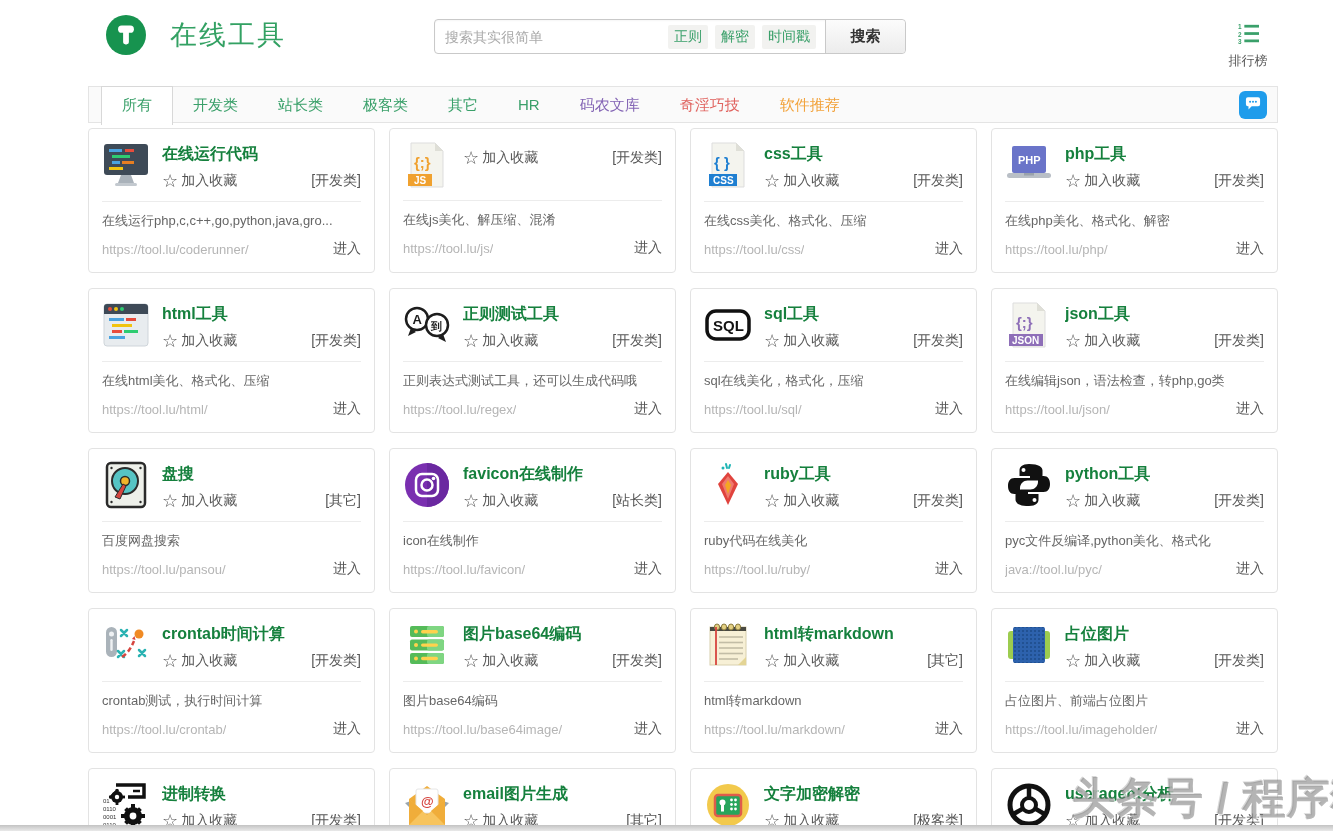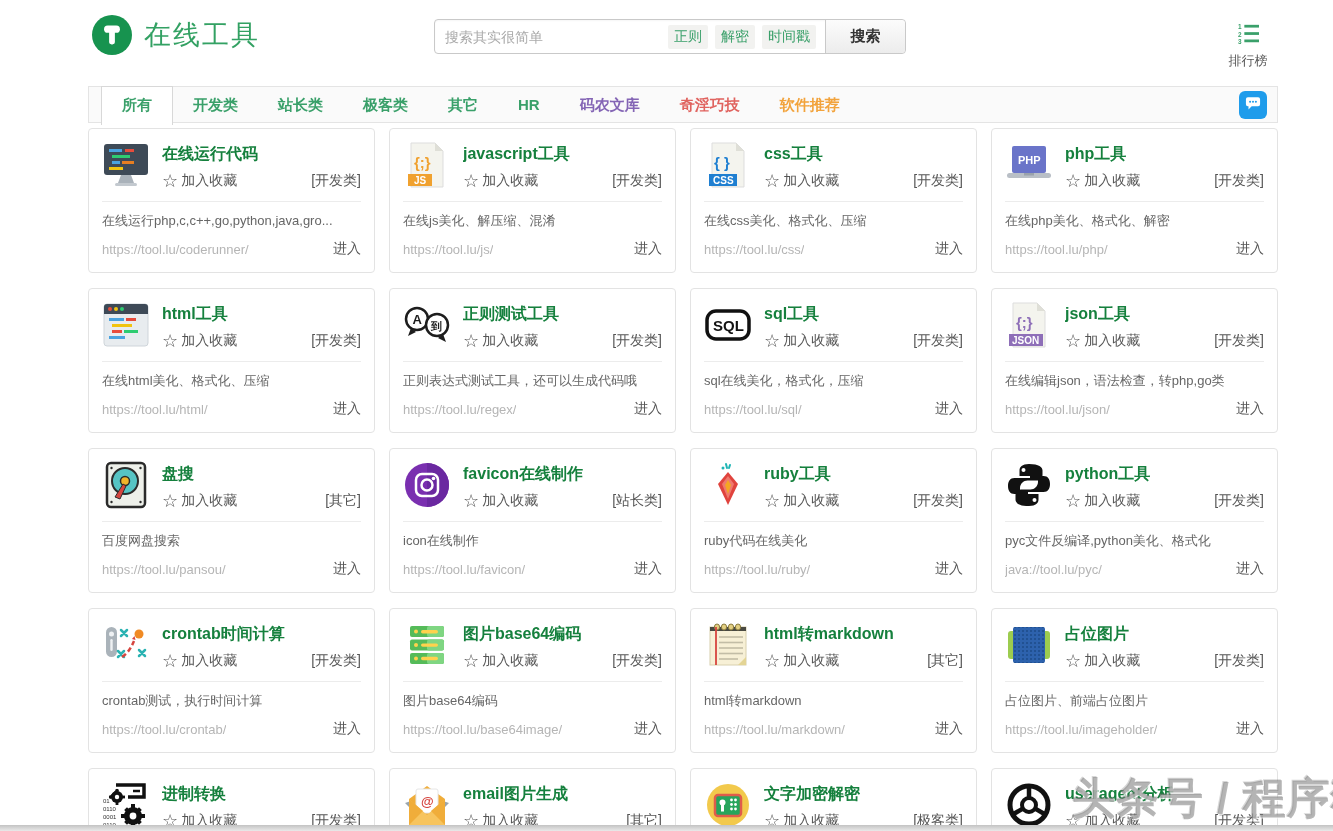--- a/index.html
+++ b/index.html
@@ -2,33 +2,33 @@
 <html><head>
 <meta charset="utf-8">
 <style>
   * { margin:0; padding:0; box-sizing:border-box; }
   html,body { width:1333px; height:831px; }
   body {
     position:relative; overflow:hidden; background:#fff;
     font-family:"Liberation Sans","DejaVu Sans",sans-serif; color:#333;
   }
   
-  .logo-wrap { position:absolute; left:92px; top:15px; display:flex; align-items:center; gap:12px; }
+  .logo-wrap { position:absolute; left:106px; top:15px; display:flex; align-items:center; gap:24px; }
   .logo-circle { width:40px; height:40px; border-radius:50%; background:#17934f; display:flex; align-items:center; justify-content:center; }
   .site-title { font-size:27px; color:#33a163; letter-spacing:2px; }
   .search-wrap { position:absolute; left:434px; top:19px; width:472px; height:35px; display:flex; border:1px solid #c9c9c9; border-radius:4px; background:#fff; box-shadow:inset 0 1px 2px rgba(0,0,0,.04); }
   .search-input { flex:1; border:0; outline:0; padding:0 10px; font-size:14px; color:#333; background:transparent; font-family:inherit; }
   .search-input::placeholder { color:#aaa; }
   .search-tags { display:flex; align-items:center; gap:7px; padding-right:9px; }
   .search-tag { font-size:14px; color:#3aa06a; background:#f2f2f0; padding:3px 6px; border-radius:2px; cursor:pointer; white-space:nowrap; }
   .search-btn { width:80px; border:0; border-left:1px solid #c9c9c9; background:linear-gradient(#fcfcfc,#ececec); font-size:15px; font-weight:bold; color:#333; cursor:pointer; border-radius:0 4px 4px 0; font-family:inherit; }
   .ranking { position:absolute; left:1222px; top:23px; width:52px; text-align:center; cursor:pointer; }
   .ranking-label { font-size:13px; color:#555; margin-top:3px; }
   
-  .tabbar { position:absolute; left:88px; top:86px; width:1190px; height:37px; background:#fafafa; border:1px solid #e4e4e4;font-weight:bold; }
+  .tabbar { position:absolute; left:88px; top:86px; width:1190px; height:37px; background:#fafafa; border:1px solid #e4e4e4; }
   .tabs { display:flex; height:100%; padding-left:13px; }
   .tab { height:36px; line-height:35px; padding:0 20px; font-size:15px; cursor:pointer; white-space:nowrap; }
   .tab.active { background:#fff; border:1px solid #d8d8d8; border-bottom:0; height:39px; margin:-1px 0 0 -1px; position:relative; z-index:2; }
   .chat-btn { position:absolute; right:10px; top:4px; width:28px; height:28px; border-radius:6px; background:#1f9ceb; display:flex; align-items:center; justify-content:center; cursor:pointer; }
   
   .grid { position:absolute; left:88px; top:128px; width:1190px; display:grid; grid-template-columns:repeat(4,1fr); gap:15px 14px; }
   .card { background:#fff; border:1px solid #e3e3e3; border-radius:4px; padding:12px 13px; height:145px; }
   .card-head { display:flex; gap:12px; }
   .tool-icon { width:48px; height:48px; flex:none; }
   .head-right { flex:1; min-width:0; }
@@ -143,21 +143,20 @@
   <div class="card">
     <div class="card-head">
       <span class="tool-icon"><svg width="48" height="48" viewBox="0 0 48 48">
             <path d="M8 2h24l8 8v36H8z" fill="#f4f4ee" stroke="#ddd"></path>
             <path d="M32 2l8 8h-8z" fill="#dfdfd7"></path>
             <text x="11" y="27" font-size="15" font-weight="bold" fill="#f0a12f">{;}</text>
             <rect x="5" y="33" width="24" height="12" fill="#f0a12f"></rect>
             <text x="11" y="43" font-size="10" font-weight="bold" fill="#fff">JS</text>
           </svg></span>
       <div class="head-right">
-        <div class="tool-title">javascript工具</div>
         <div class="meta">
           <span class="fav">
               <span class="star">☆</span>
               <span>加入收藏</span>
             </span>
           <span class="category">[开发类]</span>
         </div>
       </div>
     </div>
     <div class="divider"></div>

